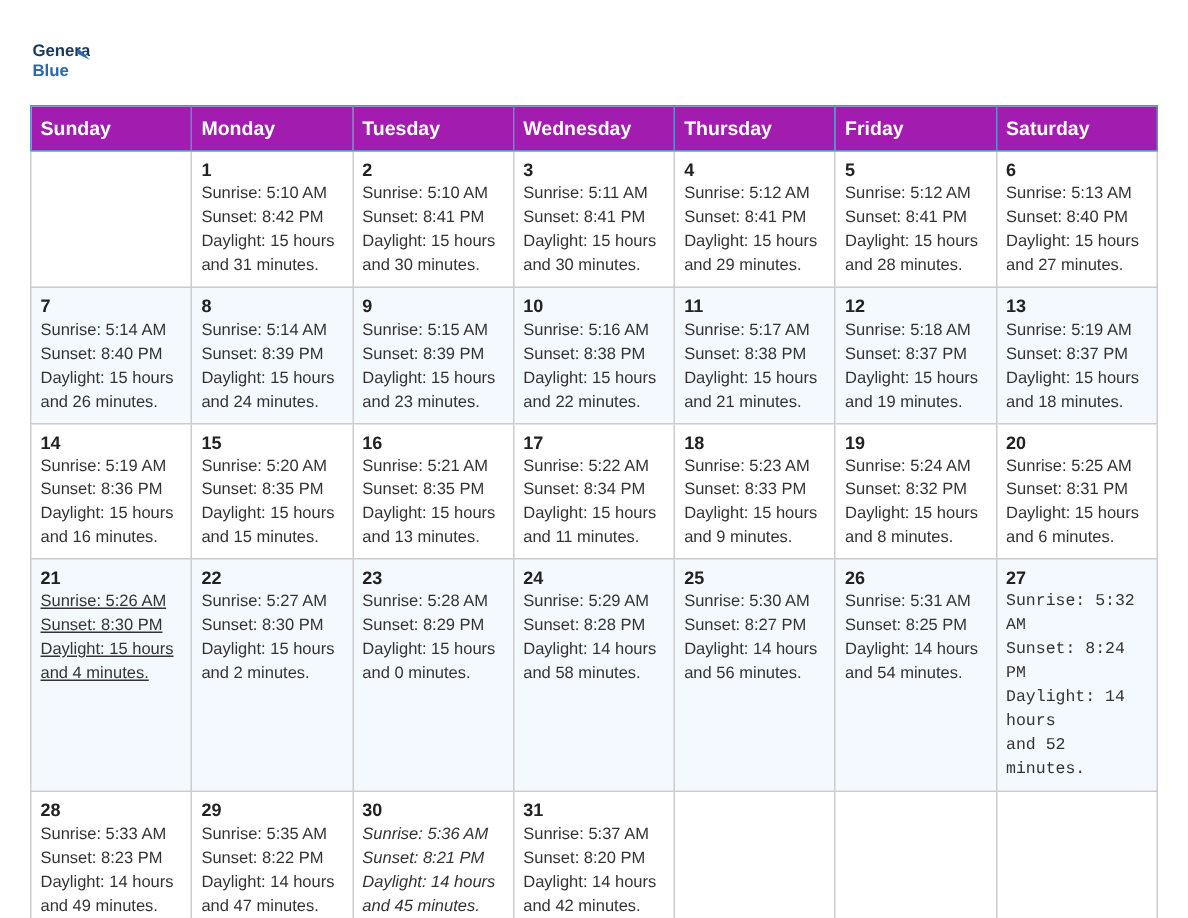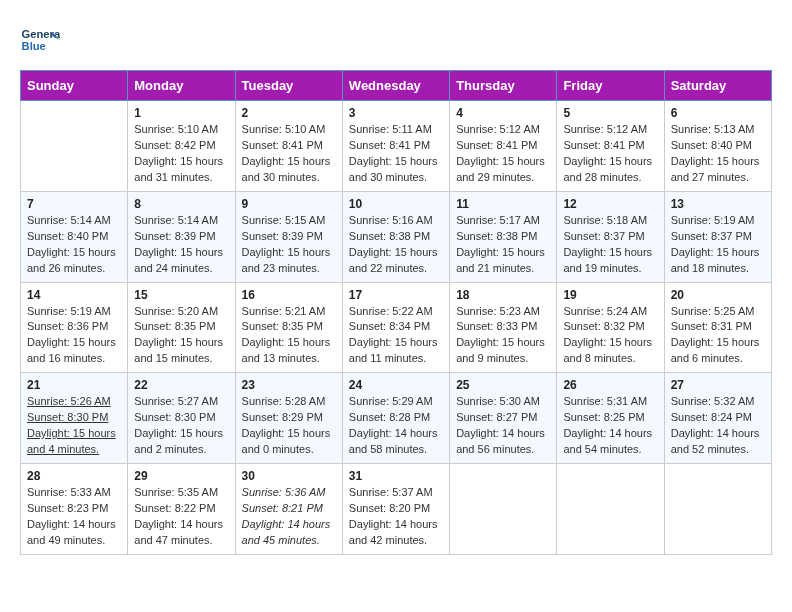--- a/index.html
+++ b/index.html
@@ -296,21 +296,21 @@
         </td>
         <td>
           <span class="day-num">26</span>
           <div class="cell-info" style="white-space: pre-line;">Sunrise: 5:31 AM
 Sunset: 8:25 PM
 Daylight: 14 hours
 and 54 minutes.</div>
         </td>
         <td>
           <span class="day-num">27</span>
-          <div class="cell-info" style="white-space: pre-line;">Sunrise: 5:32 AM
+          <div class="cell-info" style="white-space: pre-line; font-family: Liberation Mono, monospace;">Sunrise: 5:32 AM
 Sunset: 8:24 PM
 Daylight: 14 hours
 and 52 minutes.</div>
         </td>
       </tr>
       <tr>
         <td>
           <span class="day-num">28</span>
           <div class="cell-info" style="white-space: pre-line;">Sunrise: 5:33 AM
 Sunset: 8:23 PM

